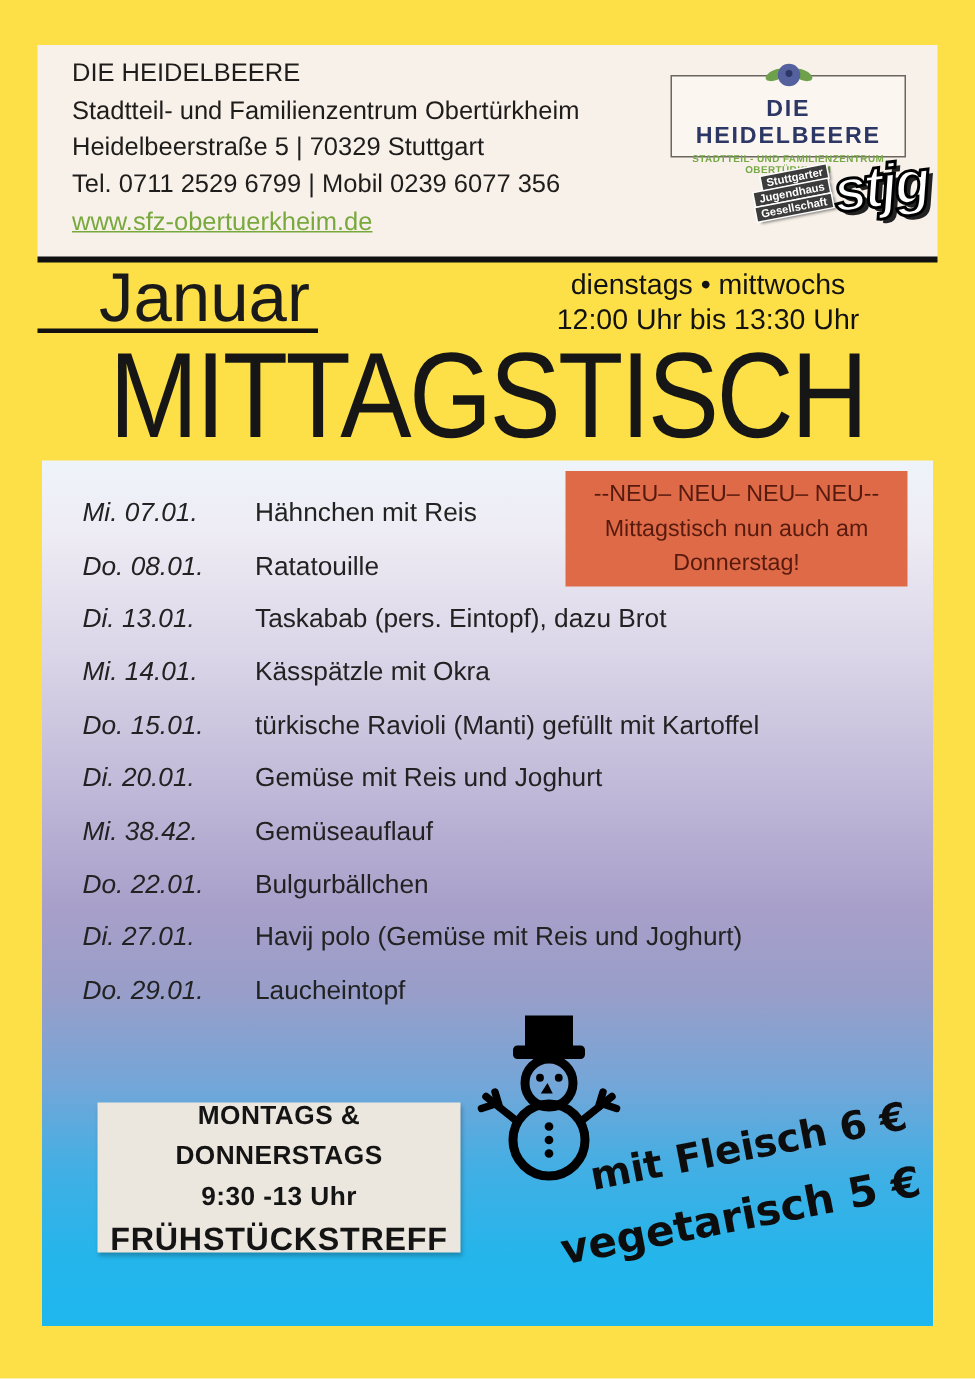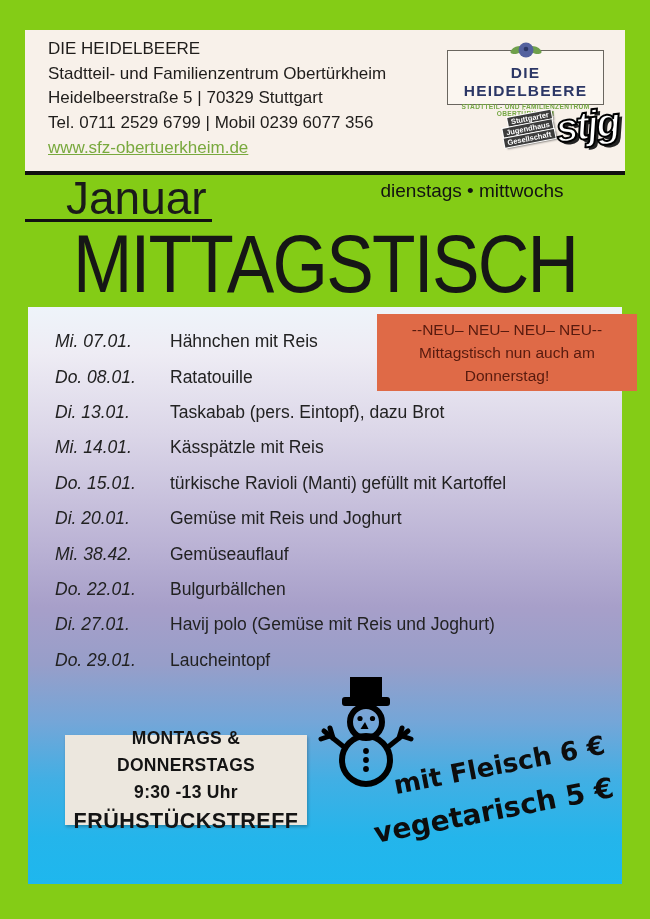--- a/index.html
+++ b/index.html
@@ -1,18 +1,18 @@
 <!DOCTYPE html>
 <html><head>
 <meta charset="utf-8">
 <style>
   * { margin:0; padding:0; box-sizing:border-box; }
   html,body { background:#fff; }
   .page {
-    position:relative; width:650px; height:919px; background:#84cc16;
+    position:relative; width:650px; height:919px; background:#fde047;
     font-family:"Liberation Sans", sans-serif; overflow:hidden;
   }
 
   
   .header-panel {
     position:absolute; left:25px; top:30px; width:600px; height:143px;
     background:#f8f1ea;
   }
   .org-block { position:absolute; left:23px; top:7px; font-size:17px; line-height:24.5px; color:#1f1d1b; }
   .org-link { color:#79a93e; text-decoration:underline; display:inline-block; margin-top:1px; }
@@ -55,28 +55,28 @@
     background:linear-gradient(180deg,
       #eef4fa 0%, #eeecf4 8%, #dbd6e8 22%, #bdb5d6 40%, #a79fc9 52%,
       #979ec9 62%, #74a6d8 72%, #41afe4 82%, #24b5eb 92%, #1eb7ee 100%);
   }
   .menu-list { position:absolute; left:27px; top:17px; right:14px; }
   .menu-row { display:flex; align-items:center; height:35.4px; font-size:17.5px; color:#222; }
   .menu-date { flex:0 0 115px;font-style:italic; }
   .menu-dish { flex:1; white-space:nowrap; }
 
   .notice {
-    position:absolute; left:349px; top:7px; width:260px; padding:4px 2px;
+    position:absolute; left:349px; top:7px; width:228px; padding:4px 2px;
     background:#df6a47; text-align:center; font-size:15.5px; line-height:23px; color:#571a0e;
   }
 
   .snowman { position:absolute; left:288px; top:368px; }
 
   .breakfast-box {
-    position:absolute; left:37px; top:428px; width:242px; height:90px;
+    position:absolute; left:37px; top:428px; width:242px; height:100px;
     background:#ece7de; display:flex; flex-direction:column; justify-content:center; align-items:center;
     text-align:center; color:#141414; box-shadow:1px 2px 3px rgba(0,0,0,.25);
   }
   .bf-line { font-weight:bold; font-size:17.5px; line-height:27px; letter-spacing:0.3px; }
   .bf-line-big { font-weight:bold; font-size:21.5px; line-height:30px; letter-spacing:0.5px; }
 
   .price { position:absolute; font-family:"DejaVu Sans", sans-serif; font-weight:bold; color:#0d0d0d; transform:rotate(-11deg); white-space:nowrap; }
   .price-meat { right:16px; top:443px; font-size:26px; }
   .price-veggie { right:6px; top:487px; font-size:28px; }
 </style>
@@ -115,20 +115,21 @@
       </div>
       <span class="stjg-brand">stjg</span>
     </div>
   </div>
 
   <div class="rule rule-top"></div>
 
   <div class="month">Januar</div>
   <div class="schedule">
     <div>dienstags • mittwochs</div>
+    <div>12:00 Uhr bis 13:30 Uhr</div>
   </div>
   <div class="rule rule-month"></div>
 
   <div class="big-title">MITTAGSTISCH</div>
 
   <div class="menu-panel">
 
     <div class="menu-list">
 
     <div class="menu-row">
@@ -138,21 +139,21 @@
         <div class="menu-row">
         <span class="menu-date">Do. 08.01.</span>
         <span class="menu-dish">Ratatouille</span>
       </div>
         <div class="menu-row">
         <span class="menu-date">Di. 13.01.</span>
         <span class="menu-dish">Taskabab (pers. Eintopf), dazu Brot</span>
       </div>
         <div class="menu-row">
         <span class="menu-date">Mi. 14.01.</span>
-        <span class="menu-dish">Kässpätzle mit Reis</span>
+        <span class="menu-dish">Kässpätzle mit Okra</span>
       </div>
         <div class="menu-row">
         <span class="menu-date">Do. 15.01.</span>
         <span class="menu-dish">türkische Ravioli (Manti) gefüllt mit Kartoffel</span>
       </div>
         <div class="menu-row">
         <span class="menu-date">Di. 20.01.</span>
         <span class="menu-dish">Gemüse mit Reis und Joghurt</span>
       </div>
         <div class="menu-row">

